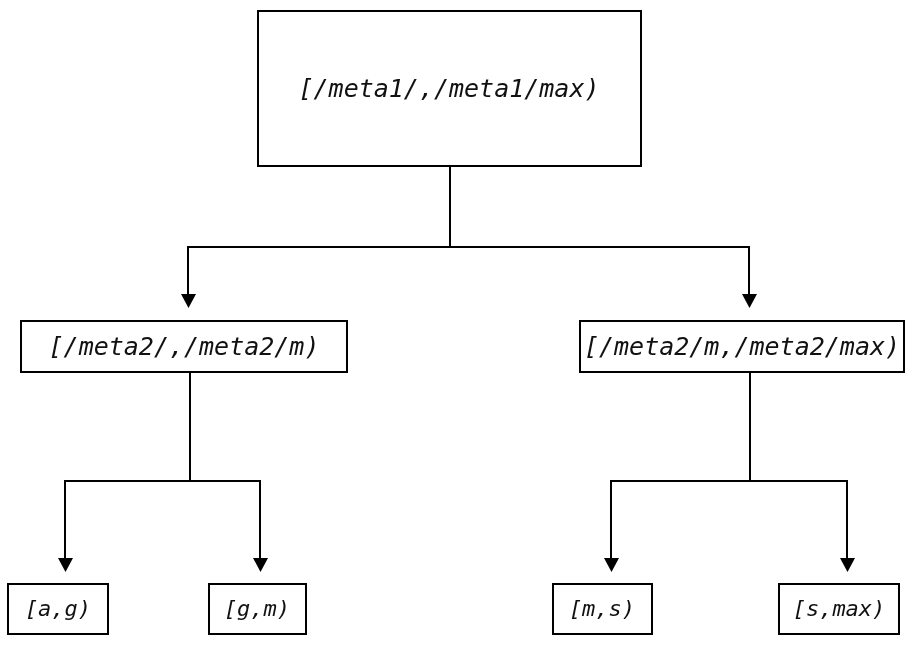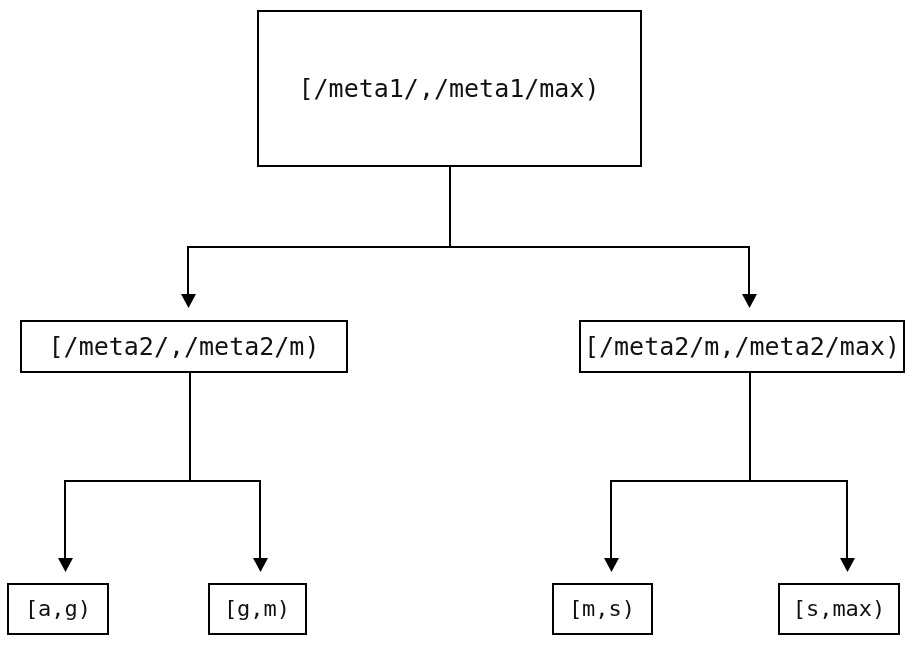--- a/index.html
+++ b/index.html
@@ -11,20 +11,21 @@
     width: 912px;
     height: 652px;
     font-family: "DejaVu Sans Mono", "Liberation Mono", monospace;
     overflow: hidden;
   }
   #diagram-root {
     position: relative;
     width: 912px;
     height: 652px;
     background: #ffffff;
+    font-style: italic;
   }
   svg#tree-canvas {
     display: block;
     width: 912px;
     height: 652px;
   }
   .node-box {
     fill: #ffffff;
     stroke: #000000;
     stroke-width: 2.4;

